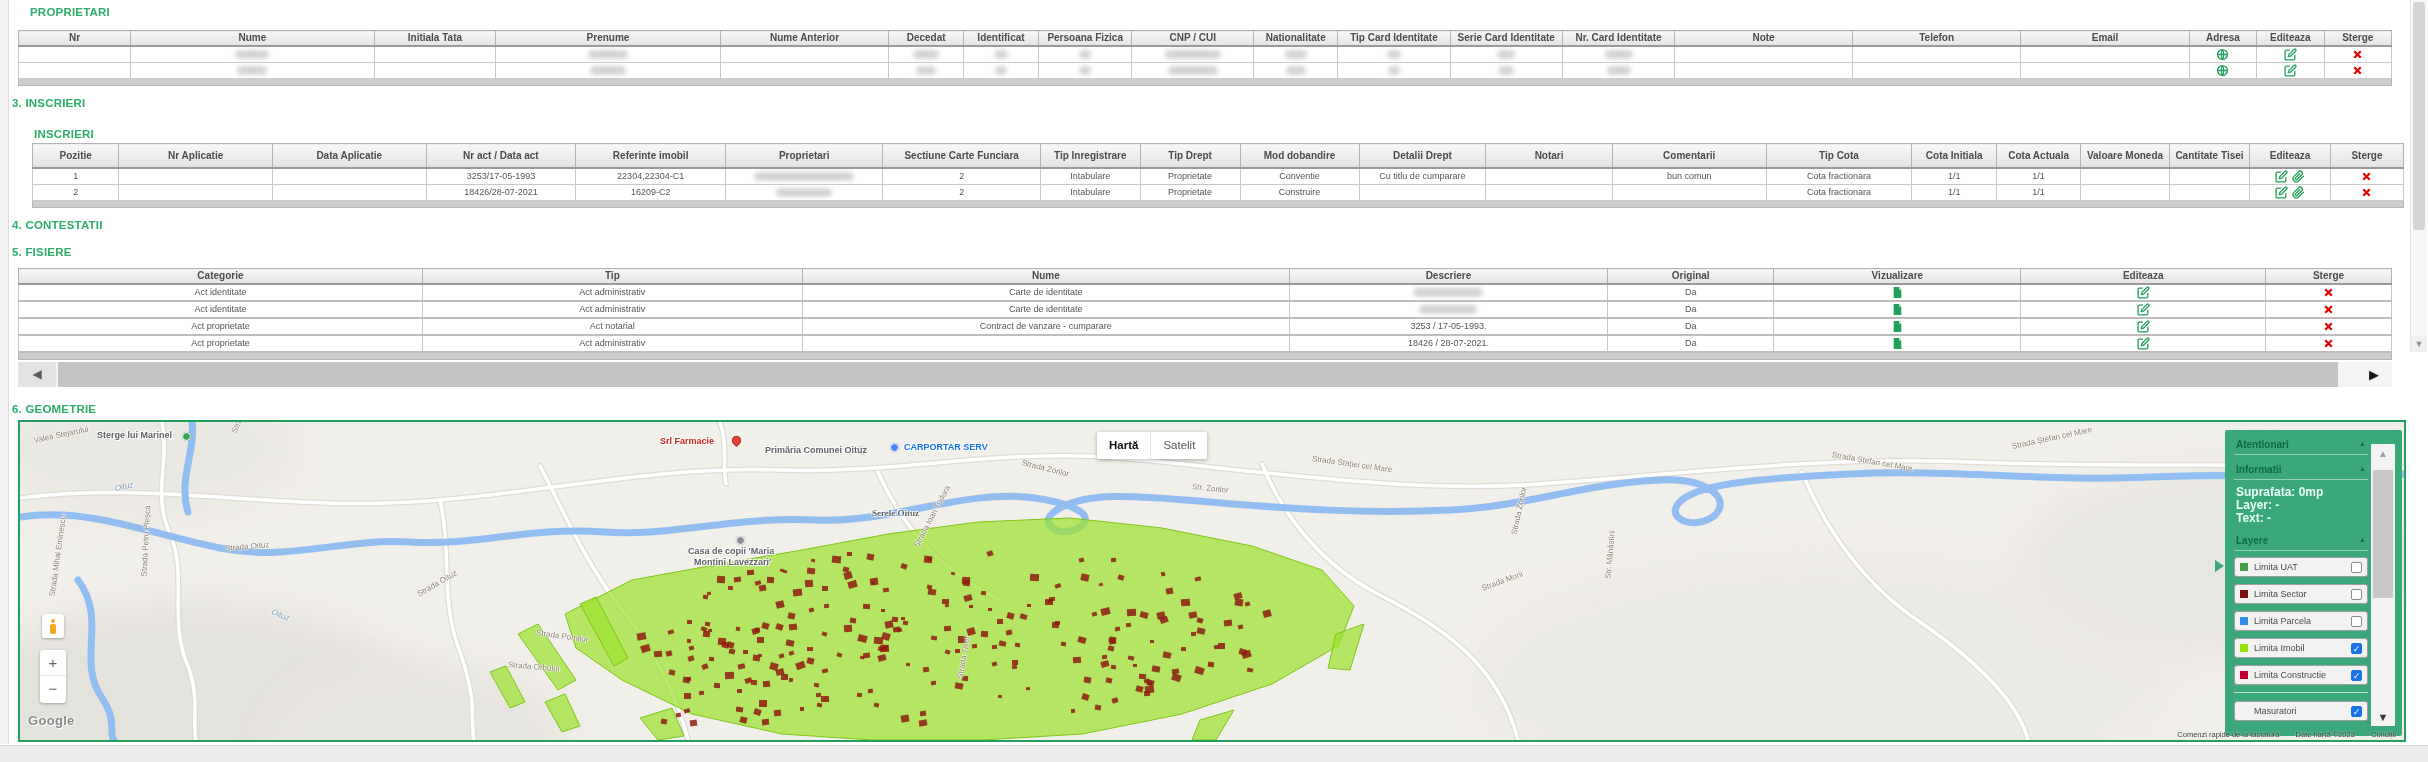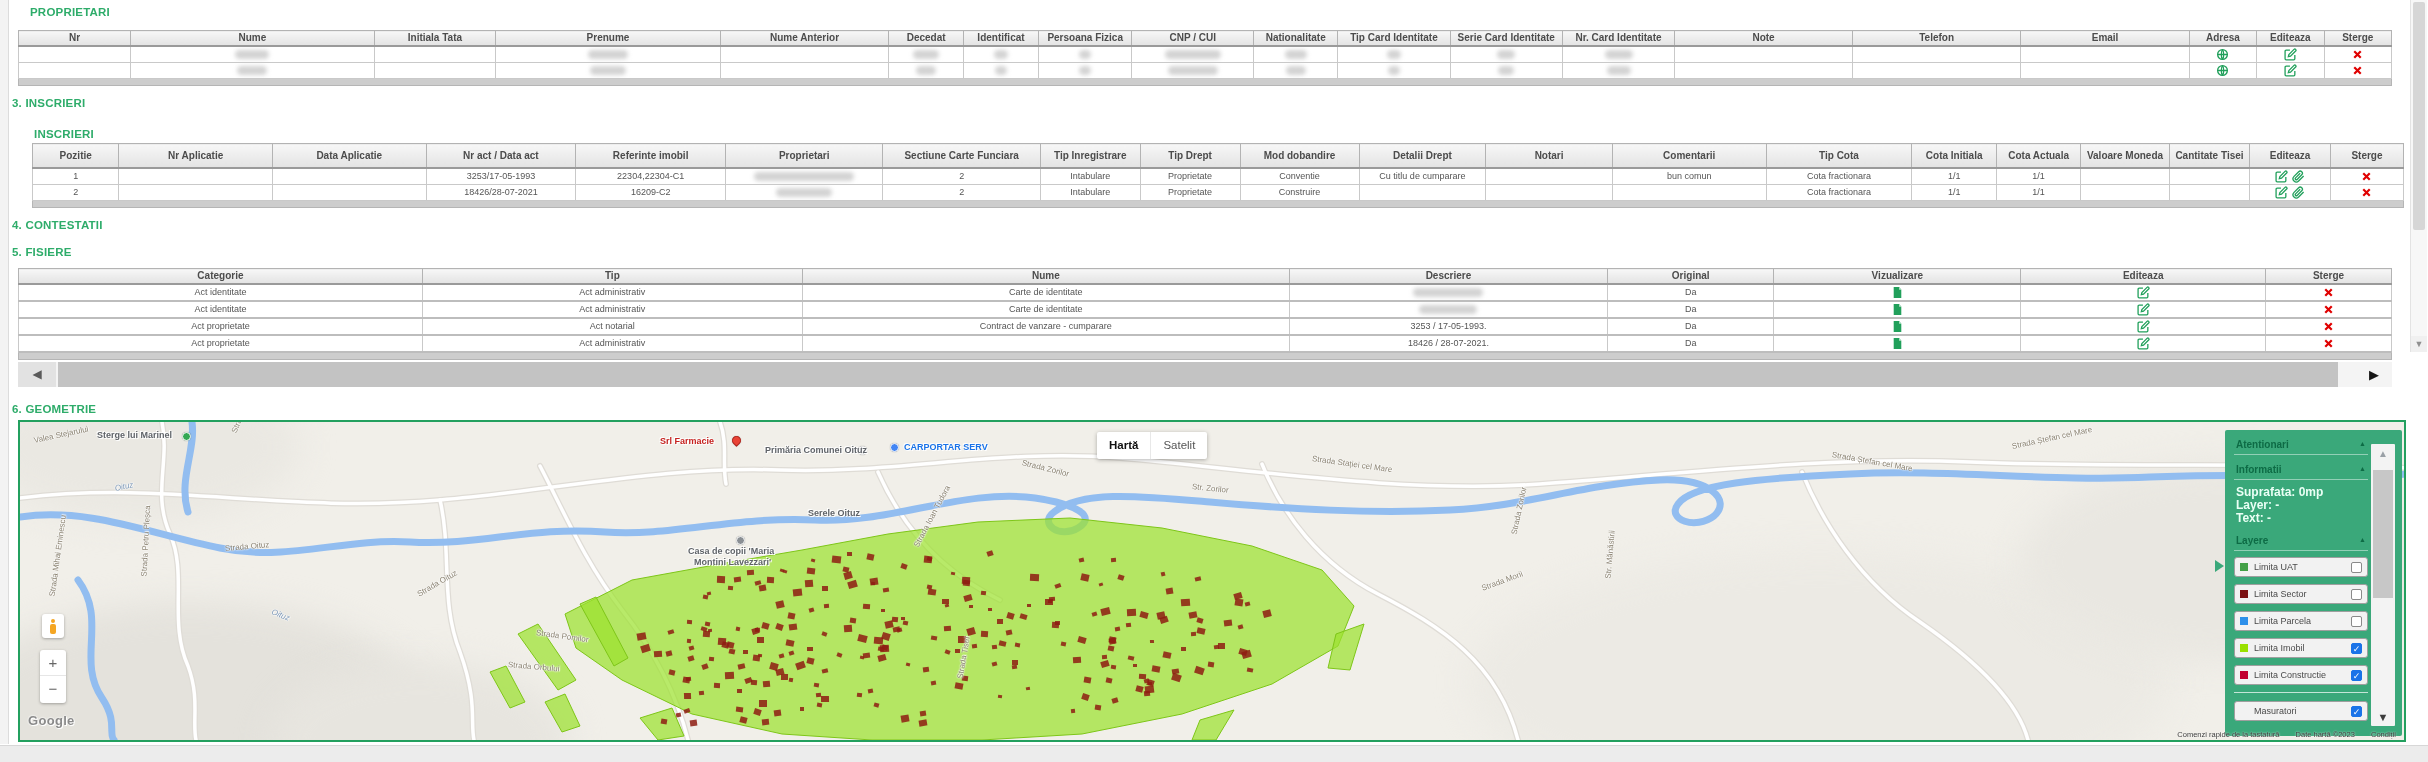--- a/index.html
+++ b/index.html
@@ -739,21 +739,21 @@
         <span class="street" style="left: 1992px; top: 20px; transform: rotate(-12deg);">Strada Ștefan cel Mare</span>
         <span class="street" style="left: 940px; top: 252px; transform: rotate(-80deg);">Strada Tisei</span>
         <span class="poi-marker m-green" style="left: 162px; top: 10px;"></span>
         <span class="poi" style="left: 77px; top: 8px;">Sterge lui Marinel</span>
         <span class="poi-marker m-red" style="left: 712px; top: 14px;"></span>
         <span class="poi" style="left: 640px; top: 14px; color: rgb(197, 34, 31);">Srl Farmacie</span>
         <span class="poi-marker m-gray" style="left: 838px; top: 24px;"></span>
         <span class="poi" style="left: 745px; top: 23px;">Primăria Comunei Oituz</span>
         <span class="poi-marker m-blue" style="left: 870px; top: 21px;"></span>
         <span class="poi" style="left: 884px; top: 20px; color: rgb(26, 115, 232);">CARPORTAR SERV</span>
-        <span class="poi" style="left: 788px; top: 86px;">Serele Oituz</span>
+        <span class="poi" style="left: 852px; top: 86px; font-family: Liberation Serif, serif;">Serele Oituz</span>
         <span class="poi-marker m-gray" style="left: 716px; top: 114px;"></span>
         <span class="poi" style="left: 668px; top: 124px;">Casa de copii 'Maria</span>
         <span class="poi" style="left: 674px; top: 135px;">Montini Lavezzari'</span>
       </div>
 
     <div class="maptype">
       <div class="mt active">Hartă</div>
       <div class="mt inactive">Satelit</div>
     </div>
 

